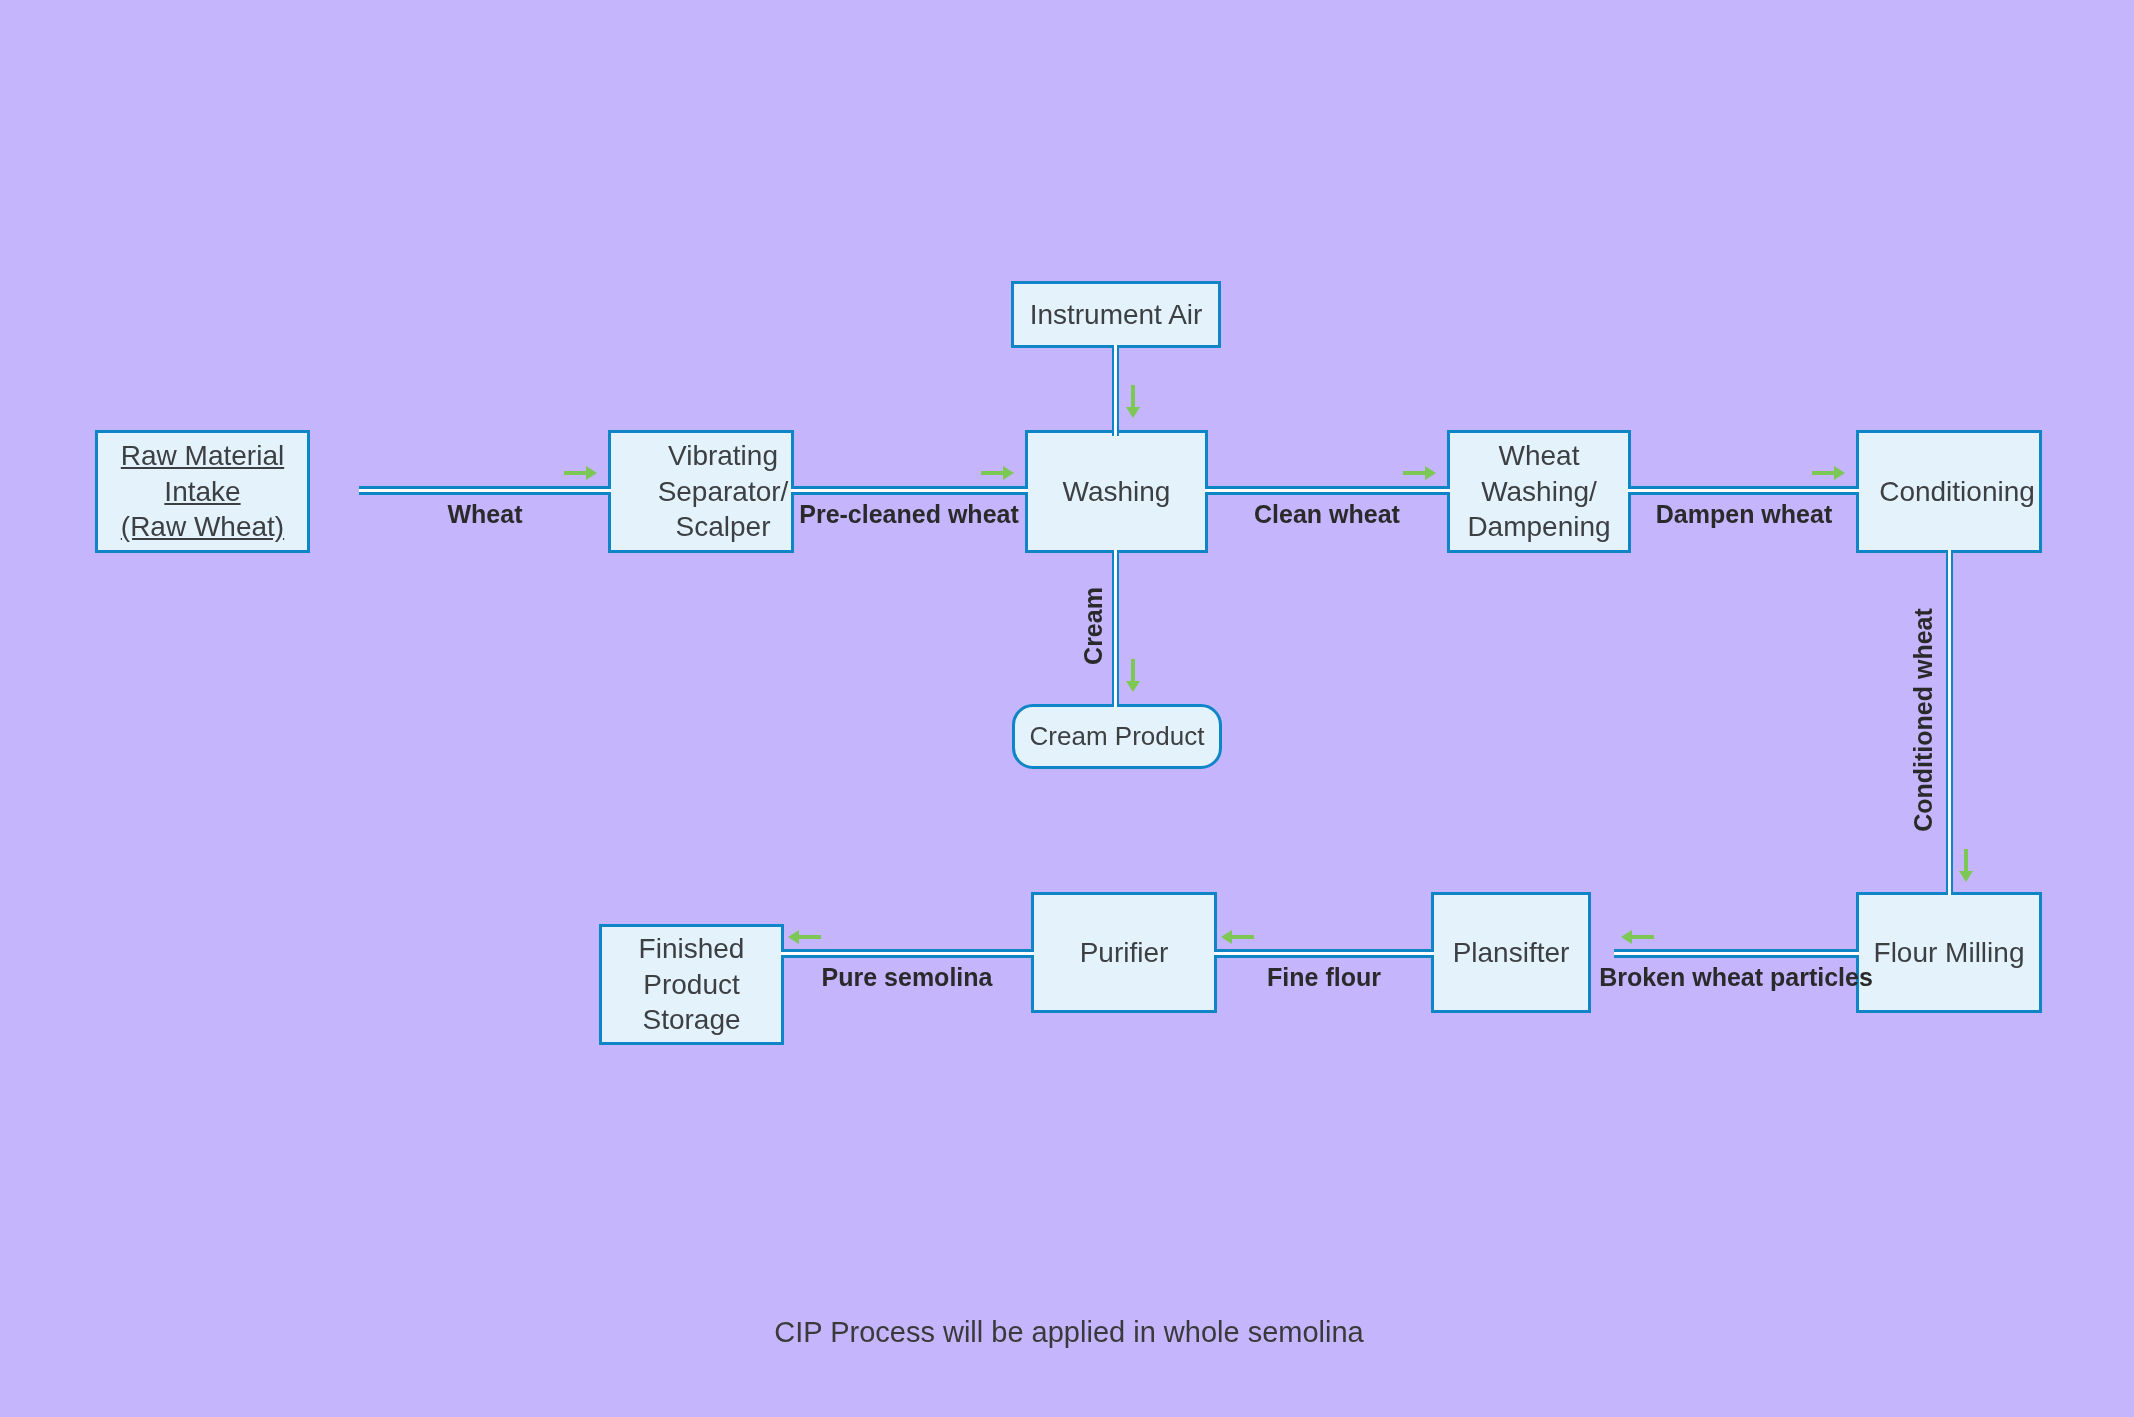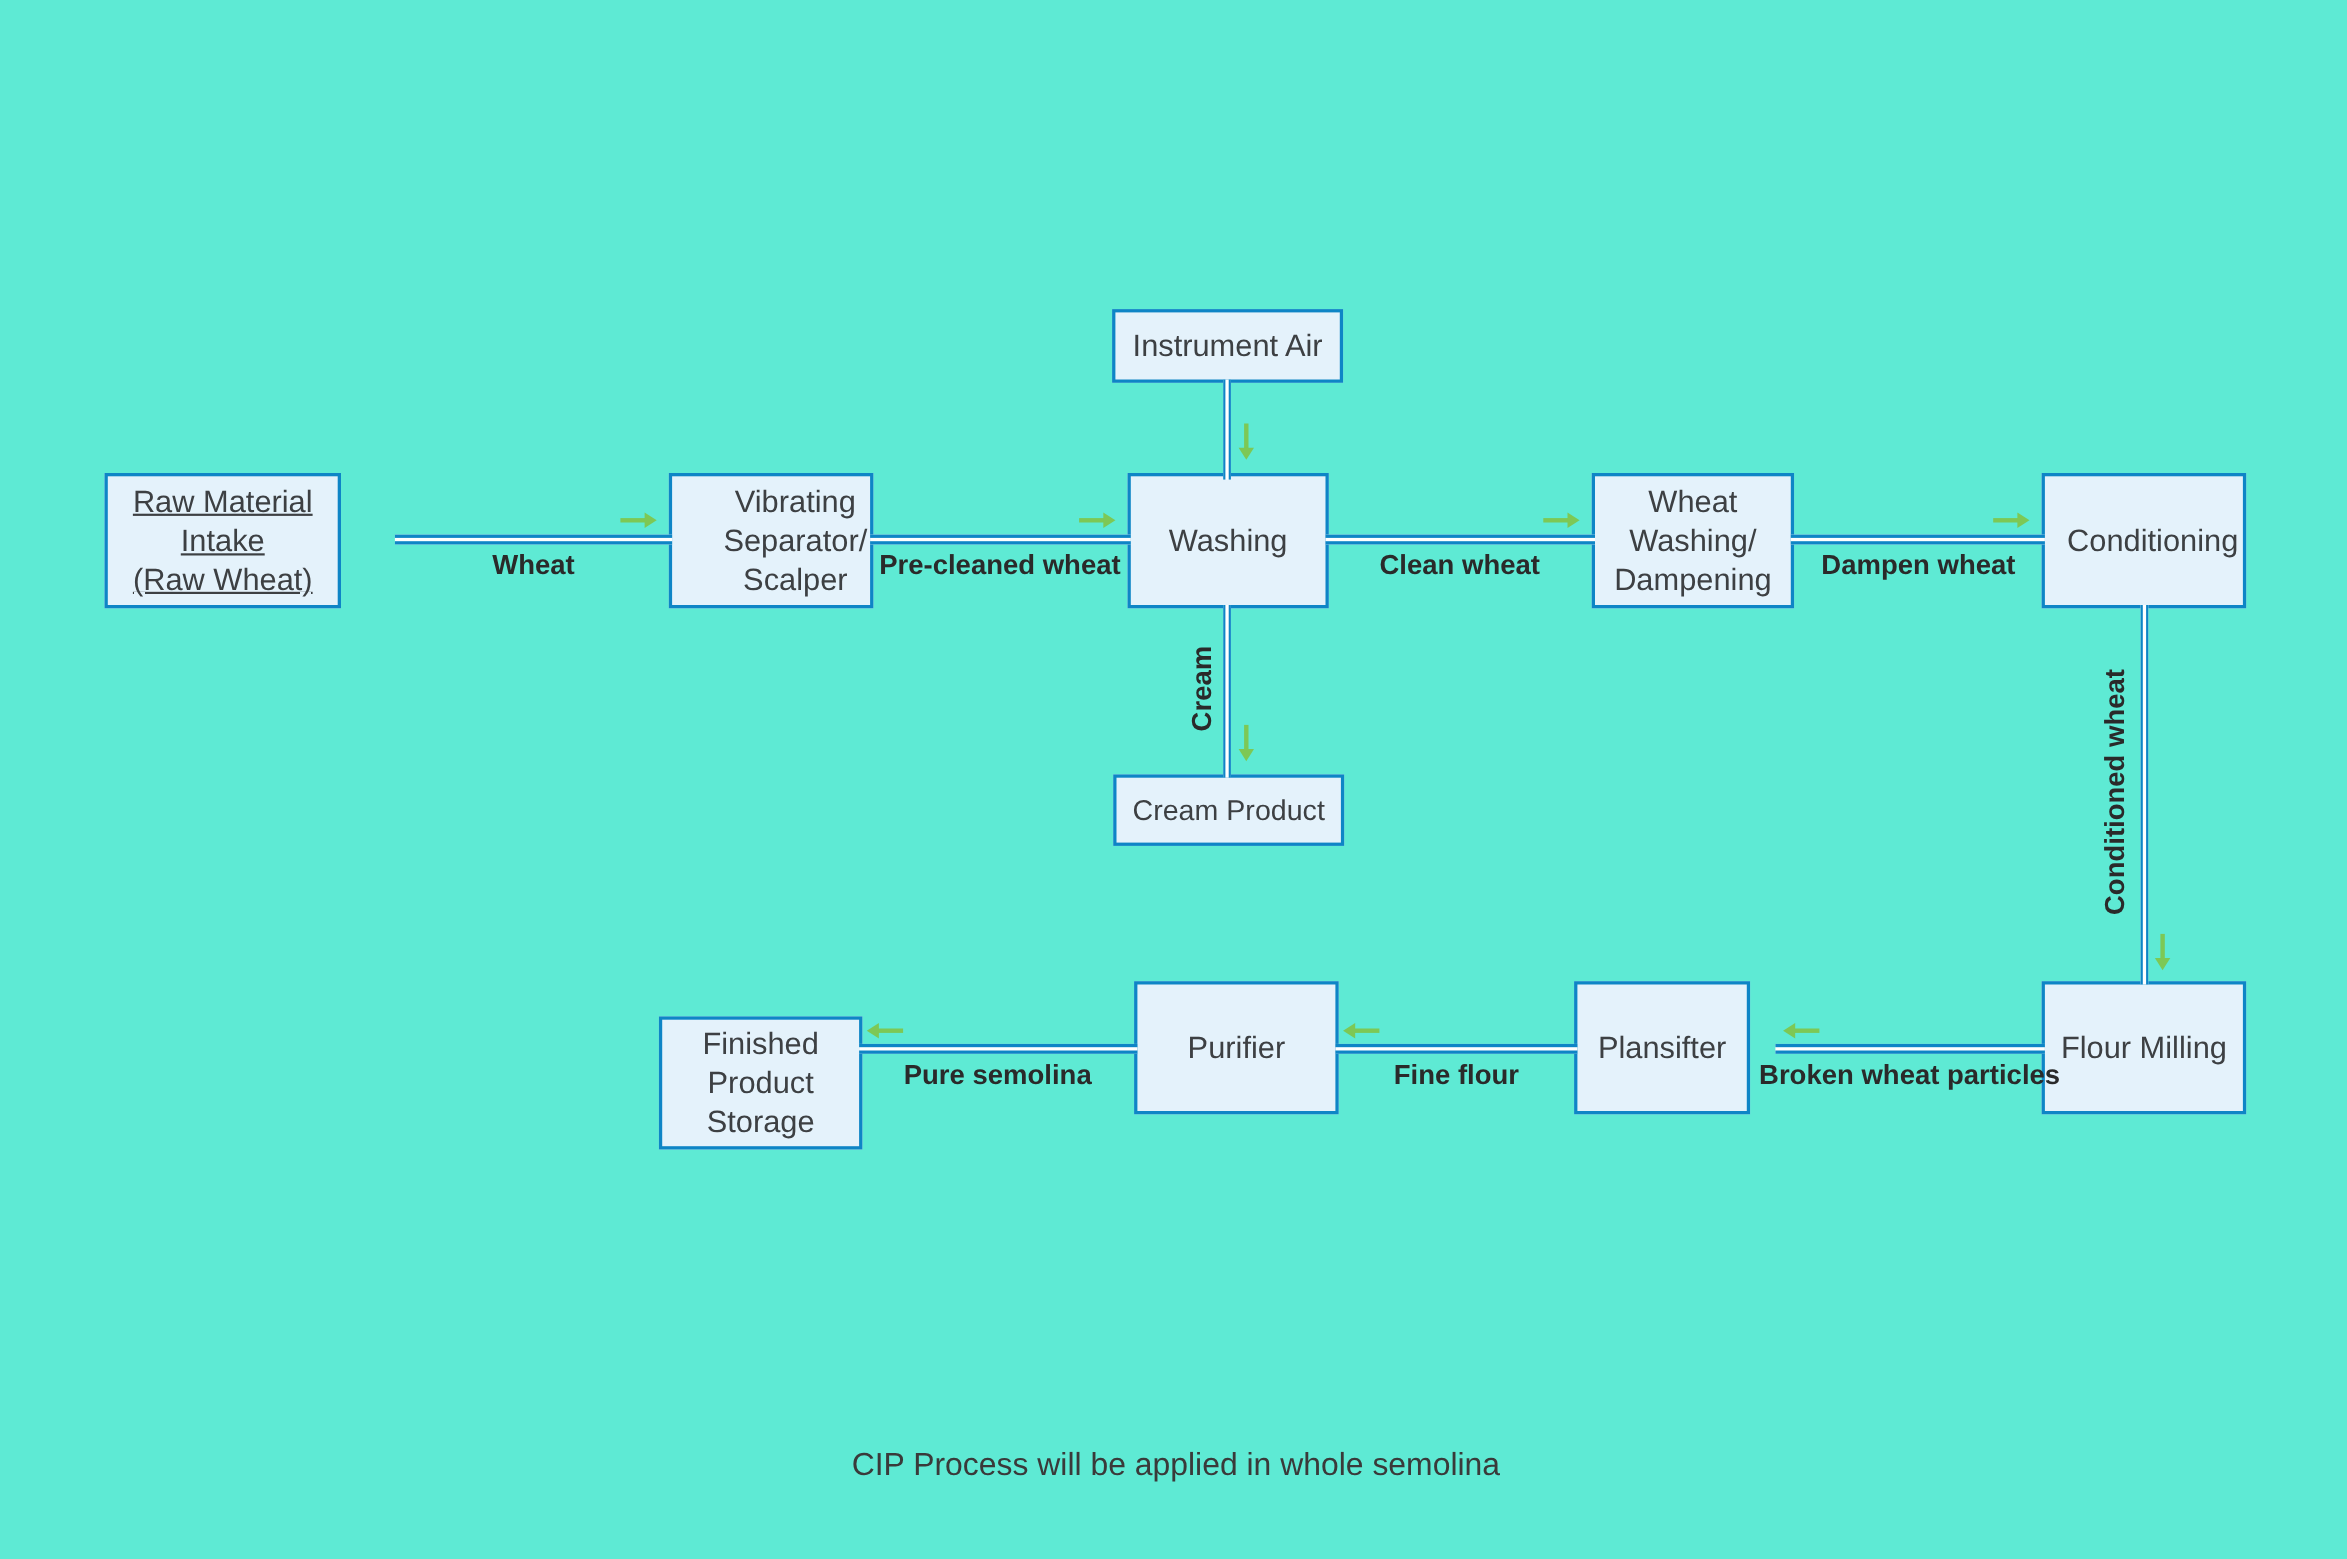--- a/index.html
+++ b/index.html
@@ -6,21 +6,21 @@
     --blue:#0e85c6;
     --fill:#e4f2fb;
     --green:#7dc855;
     --text-dark:#3d4043;
     --label-dark:#2a2a2a;
   }
   html,body{margin:0;padding:0;background:#ffffff;}
   #canvas{
     position:relative;
     width:2134px;height:1417px;
-    background:#5eead4;
+    background:#c4b5fd;
     font-family:"Liberation Sans", sans-serif;
     overflow:hidden;
   }
   
   .box{
     position:absolute;
     background:var(--fill);
     border:3px solid var(--blue);
     box-sizing:border-box;
     display:flex;align-items:center;justify-content:center;
@@ -30,21 +30,21 @@
     white-space:pre-line;
     z-index:1;
   }
   .box.small{font-size:26px;}
   #box-raw          {left:95px;  top:430px; width:215px; height:123px;text-decoration:underline;}
   #box-vibrating    {left:608px; top:430px; width:186px; height:123px;padding-left:44px;}
   #box-cleaning     {left:1025px;top:430px; width:183px; height:123px;}
   #box-washing      {left:1447px;top:430px; width:184px; height:123px;}
   #box-conditioning {left:1856px;top:430px; width:186px; height:123px;padding-left:16px;}
   #box-instrument   {left:1011px;top:281px; width:210px; height:67px;}
-  #box-cream        {left:1012px;top:704px; width:210px; height:65px;}
+  #box-cream        {left:1012px;top:704px; width:210px; height:65px;border-radius:21px;}
   #box-finished     {left:599px; top:892px; width:185px; height:121px;margin-top:32px;}
   #box-purifier     {left:1031px;top:892px; width:186px; height:121px;}
   #box-plansifter   {left:1431px;top:892px; width:160px; height:121px;}
   #box-flour        {left:1856px;top:892px; width:186px; height:121px;}
 
   
   .h-pipe{
     position:absolute;height:3px;background:#ffffff;
     border-top:3px solid var(--blue);
     border-bottom:3px solid var(--blue);

